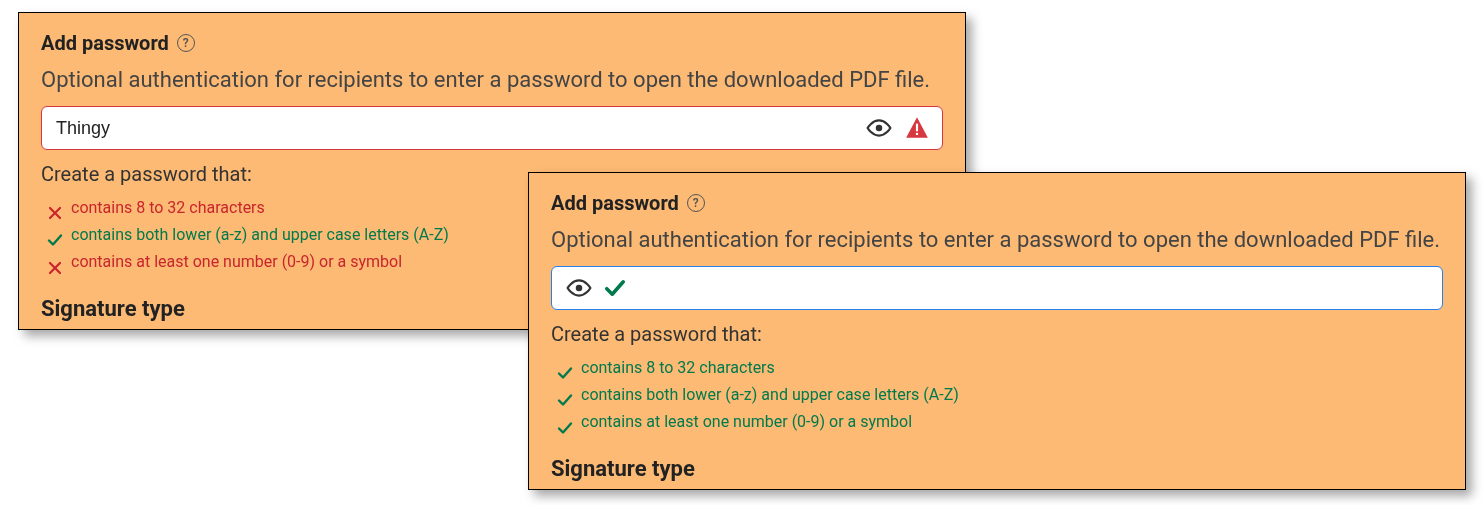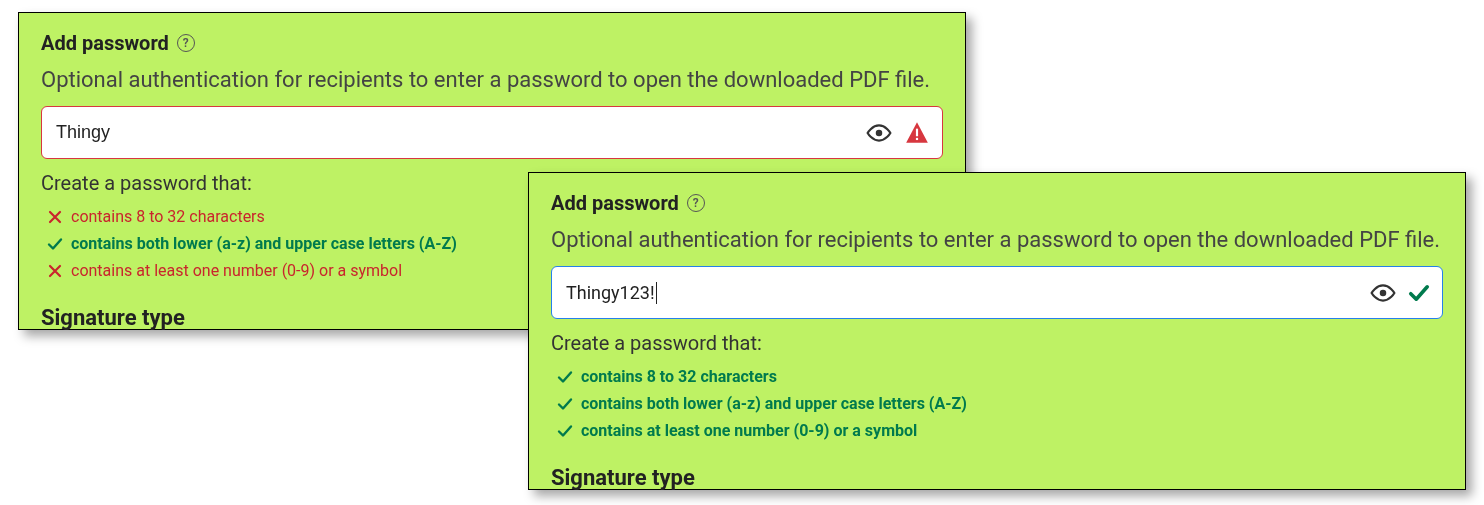--- a/index.html
+++ b/index.html
@@ -7,21 +7,21 @@
     font-family: -apple-system, BlinkMacSystemFont, "Segoe UI", Roboto, Helvetica, Arial, sans-serif;
     background: #fff;
     width: 1484px;
     height: 505px;
     position: relative;
     overflow: hidden;
   }
 
   .panel {
     position: absolute;
-    background: #bef264;
+    background: #fdba74;
     border: 1px solid #000;
     box-shadow: 6px 6px 10px rgba(0,0,0,0.35);
     padding: 18px 22px 14px 22px;
   }
 
   .panel-1 {
     left: 18px;
     top: 12px;
     width: 948px;
     height: 318px;
@@ -67,21 +67,21 @@
     margin-bottom: 14px;
   }
 
   .input-wrap {
     position: relative;
     display: flex;
     align-items: center;
     border: 1.5px solid;
     border-radius: 6px;
     background: #fff;
-    height: 53px;
+    height: 44px;
     padding: 0 12px 0 14px;
     margin-bottom: 12px;
   }
   .input-error { border-color: #d7373f; }
   .input-valid { border-color: #2680eb; }
 
   .input-text {
     flex: 1;
     font-size: 18px;
     color: #222;
@@ -108,27 +108,27 @@
   }
 
   .criteria-list {
     list-style: none;
     padding-left: 6px;
     margin-bottom: 14px;
   }
 
   .criteria-item {
     display: flex;
-    align-items: center;
+    align-items: flex-end;
     gap: 8px;
     font-size: 16px;
     line-height: 1.7;
   }
   .criteria-item.fail { color: #c9252d; }
-  .criteria-item.pass { color: #007a4d; font-weight: bold; }
+  .criteria-item.pass { color: #007a4d; }
 
   .rule-icon { width: 16px; height: 16px; display: inline-flex; align-items: center; justify-content: center; flex: 0 0 16px; }
   .rule-icon svg { display: block; }
 
   .section-label {
     font-size: 22px;
     font-weight: 700;
     color: #222;
     margin-top: 20px;
   }
@@ -203,24 +203,20 @@
 </div>
 
 <div class="panel panel-2">
   <div class="heading-row">
     <div class="heading">Add password</div>
     <span class="help-icon">?</span>
   </div>
   <div class="subtext">Optional authentication for recipients to enter a password to open the downloaded PDF file.</div>
 
   <div class="input-wrap input-valid">
-    <div style="flex:1; display:flex; align-items:center;">
-      <span class="input-text" style="flex:0 0 auto;">Thingy123!</span>
-        <span class="caret"></span>
-    </div>
     <div class="input-icons">
       <span class="eye-icon">
         <svg width="26" height="26" viewBox="0 0 24 24" fill="none" stroke="#333" stroke-width="2">
           <path d="M1.5 12s4-7 10.5-7 10.5 7 10.5 7-4 7-10.5 7S1.5 12 1.5 12z"></path>
           <circle cx="12" cy="12" r="3" fill="#333" stroke="none"></circle>
         </svg>
       </span>
       <span class="check-icon">
         <svg width="22" height="22" viewBox="0 0 16 16" stroke="#007a4d" stroke-width="2.6" fill="none" stroke-linecap="round" stroke-linejoin="round">
             <path d="M2 8.5 L6 12.5 L14 3.5"></path>

